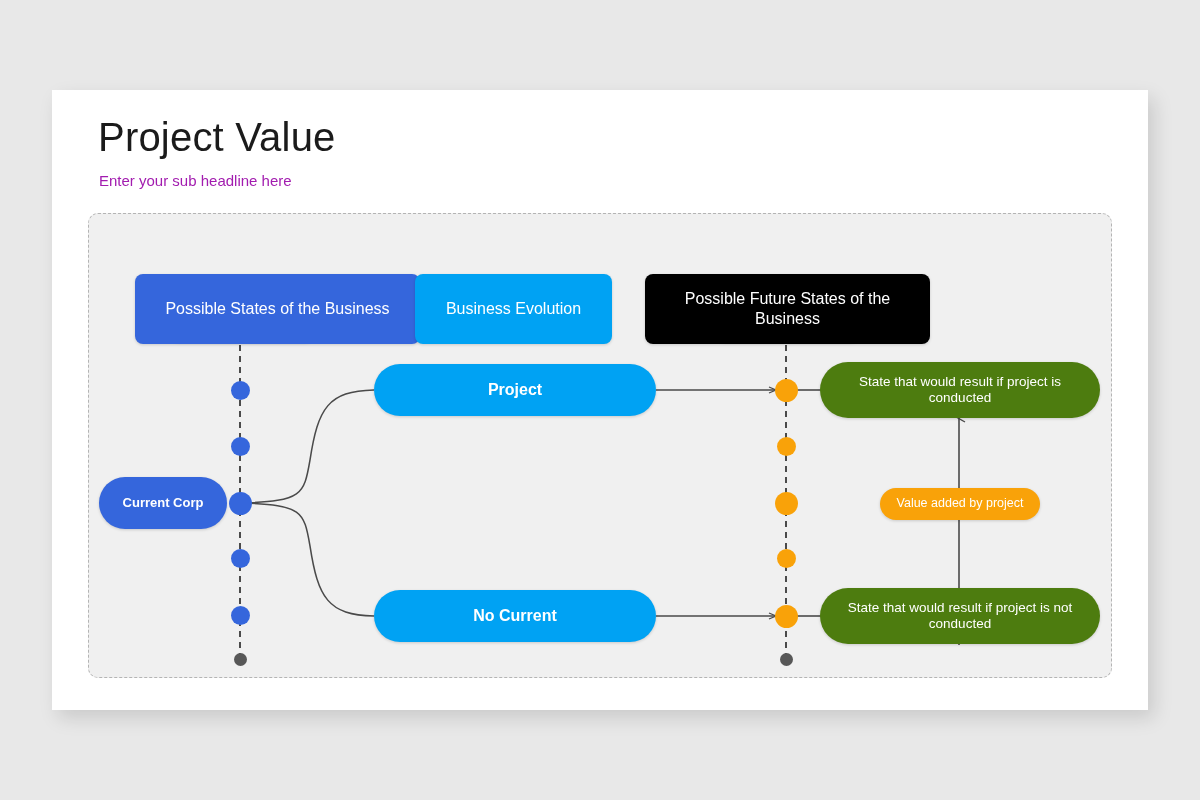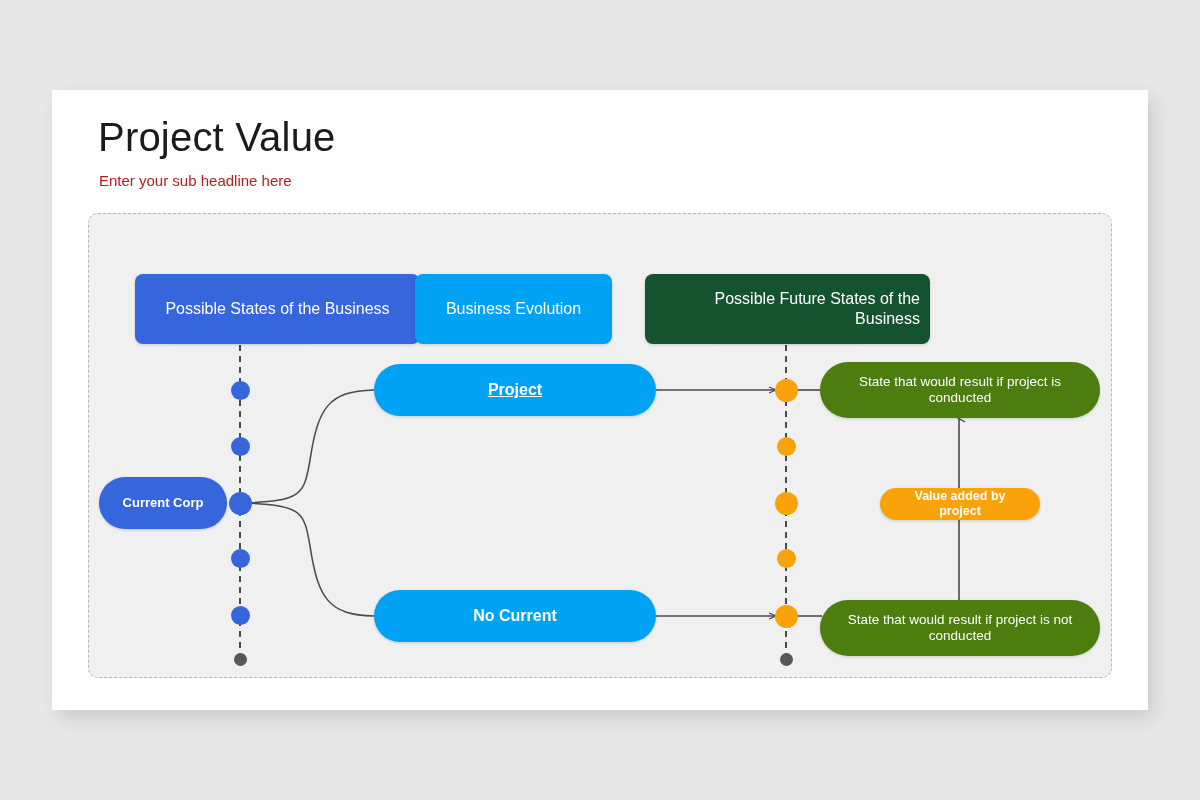--- a/index.html
+++ b/index.html
@@ -47,21 +47,21 @@
     color: #1b1b1b;
     letter-spacing: 0.2px;
     white-space: nowrap;
   }
   .slide-subtitle {
     position: absolute;
     left: 47px;
     top: 82px;
     font-size: 15px;
     font-weight: 400;
-    color: #b91c1c;
+    color: #a21caf;
     white-space: nowrap;
   }
 
   
   .panel {
     position: absolute;
     left: 36px;
     top: 123px;
     width: 1024px;
     height: 465px;
@@ -111,21 +111,21 @@
 
   .hdr-box {
     height: 70px;
     border-radius: 8px;
     font-size: 16px;
     padding: 0 10px;
     box-shadow: 0 1px 3px rgba(0,0,0,0.16);
   }
   .hdr-dark-blue { background: #3566dc; margin-left: 36px; }
   .hdr-light-blue { background: #00a2f3; align-items: center; }
-  .hdr-orange { background: #14532d; text-align: right; }
+  .hdr-orange { background: #000000; }
 
   .stage-pill {
     height: 52px;
     border-radius: 26px;
     font-size: 16px;
     font-weight: bold;
     box-shadow: 0 1px 3px rgba(0,0,0,0.16);
   }
   .pill-dark-blue { background: #3566dc; font-size: 13px; }
   .pill-light-blue { background: #00a2f3; }
@@ -139,21 +139,20 @@
     box-shadow: 0 1px 3px rgba(0,0,0,0.16);
   }
 
   .value-pill {
     height: 32px;
     border-radius: 16px;
     background: #f9a209;
     font-size: 12.5px;
     padding: 0 16px;
     box-shadow: 0 1px 3px rgba(0,0,0,0.16);
-    font-weight: bold;
   }
 
   
   .dot {
     position: absolute;
     border-radius: 50%;
     box-sizing: border-box;
   }
   .dot-blue { background: #3566dc; }
   .dot-orange { background: #f9a209; }
@@ -220,33 +219,33 @@
     </div>
 
     <div class="node hdr-box hdr-orange" style="left:593px; top:184px; width:285px;">
       <span>Possible Future States of the Business</span>
     </div>
 
     <div class="node stage-pill pill-dark-blue" style="left:47px; top:387px; width:128px;">
       <span>Current Corp</span>
     </div>
 
-    <div class="node stage-pill pill-light-blue" style="left:322px; top:274px; width:282px;text-decoration:underline;">
+    <div class="node stage-pill pill-light-blue" style="left:322px; top:274px; width:282px;">
       <span>Project</span>
     </div>
 
     <div class="node stage-pill pill-light-blue" style="left:322px; top:500px; width:282px;">
       <span>No Current</span>
     </div>
 
     <div class="node result-box" style="left:768px; top:272px; width:280px;">
       <span>State that would result if project is conducted</span>
     </div>
 
-    <div class="node result-box" style="left:768px; top:498px; width:280px;margin-top:12px;">
+    <div class="node result-box" style="left:768px; top:498px; width:280px;">
       <span>State that would result if project is not conducted</span>
     </div>
 
     <div class="node value-pill" style="left:828px; top:398px; width:160px;">
       <span>Value added by project</span>
     </div>
 
     <div class="dot dot-blue" style="left:179px; top:291px; width:19px; height:19px;"></div>
     <div class="dot dot-blue" style="left:179px; top:347px; width:19px; height:19px;"></div>
     <div class="dot dot-blue" style="left:177px; top:402px; width:23px; height:23px;"></div>

